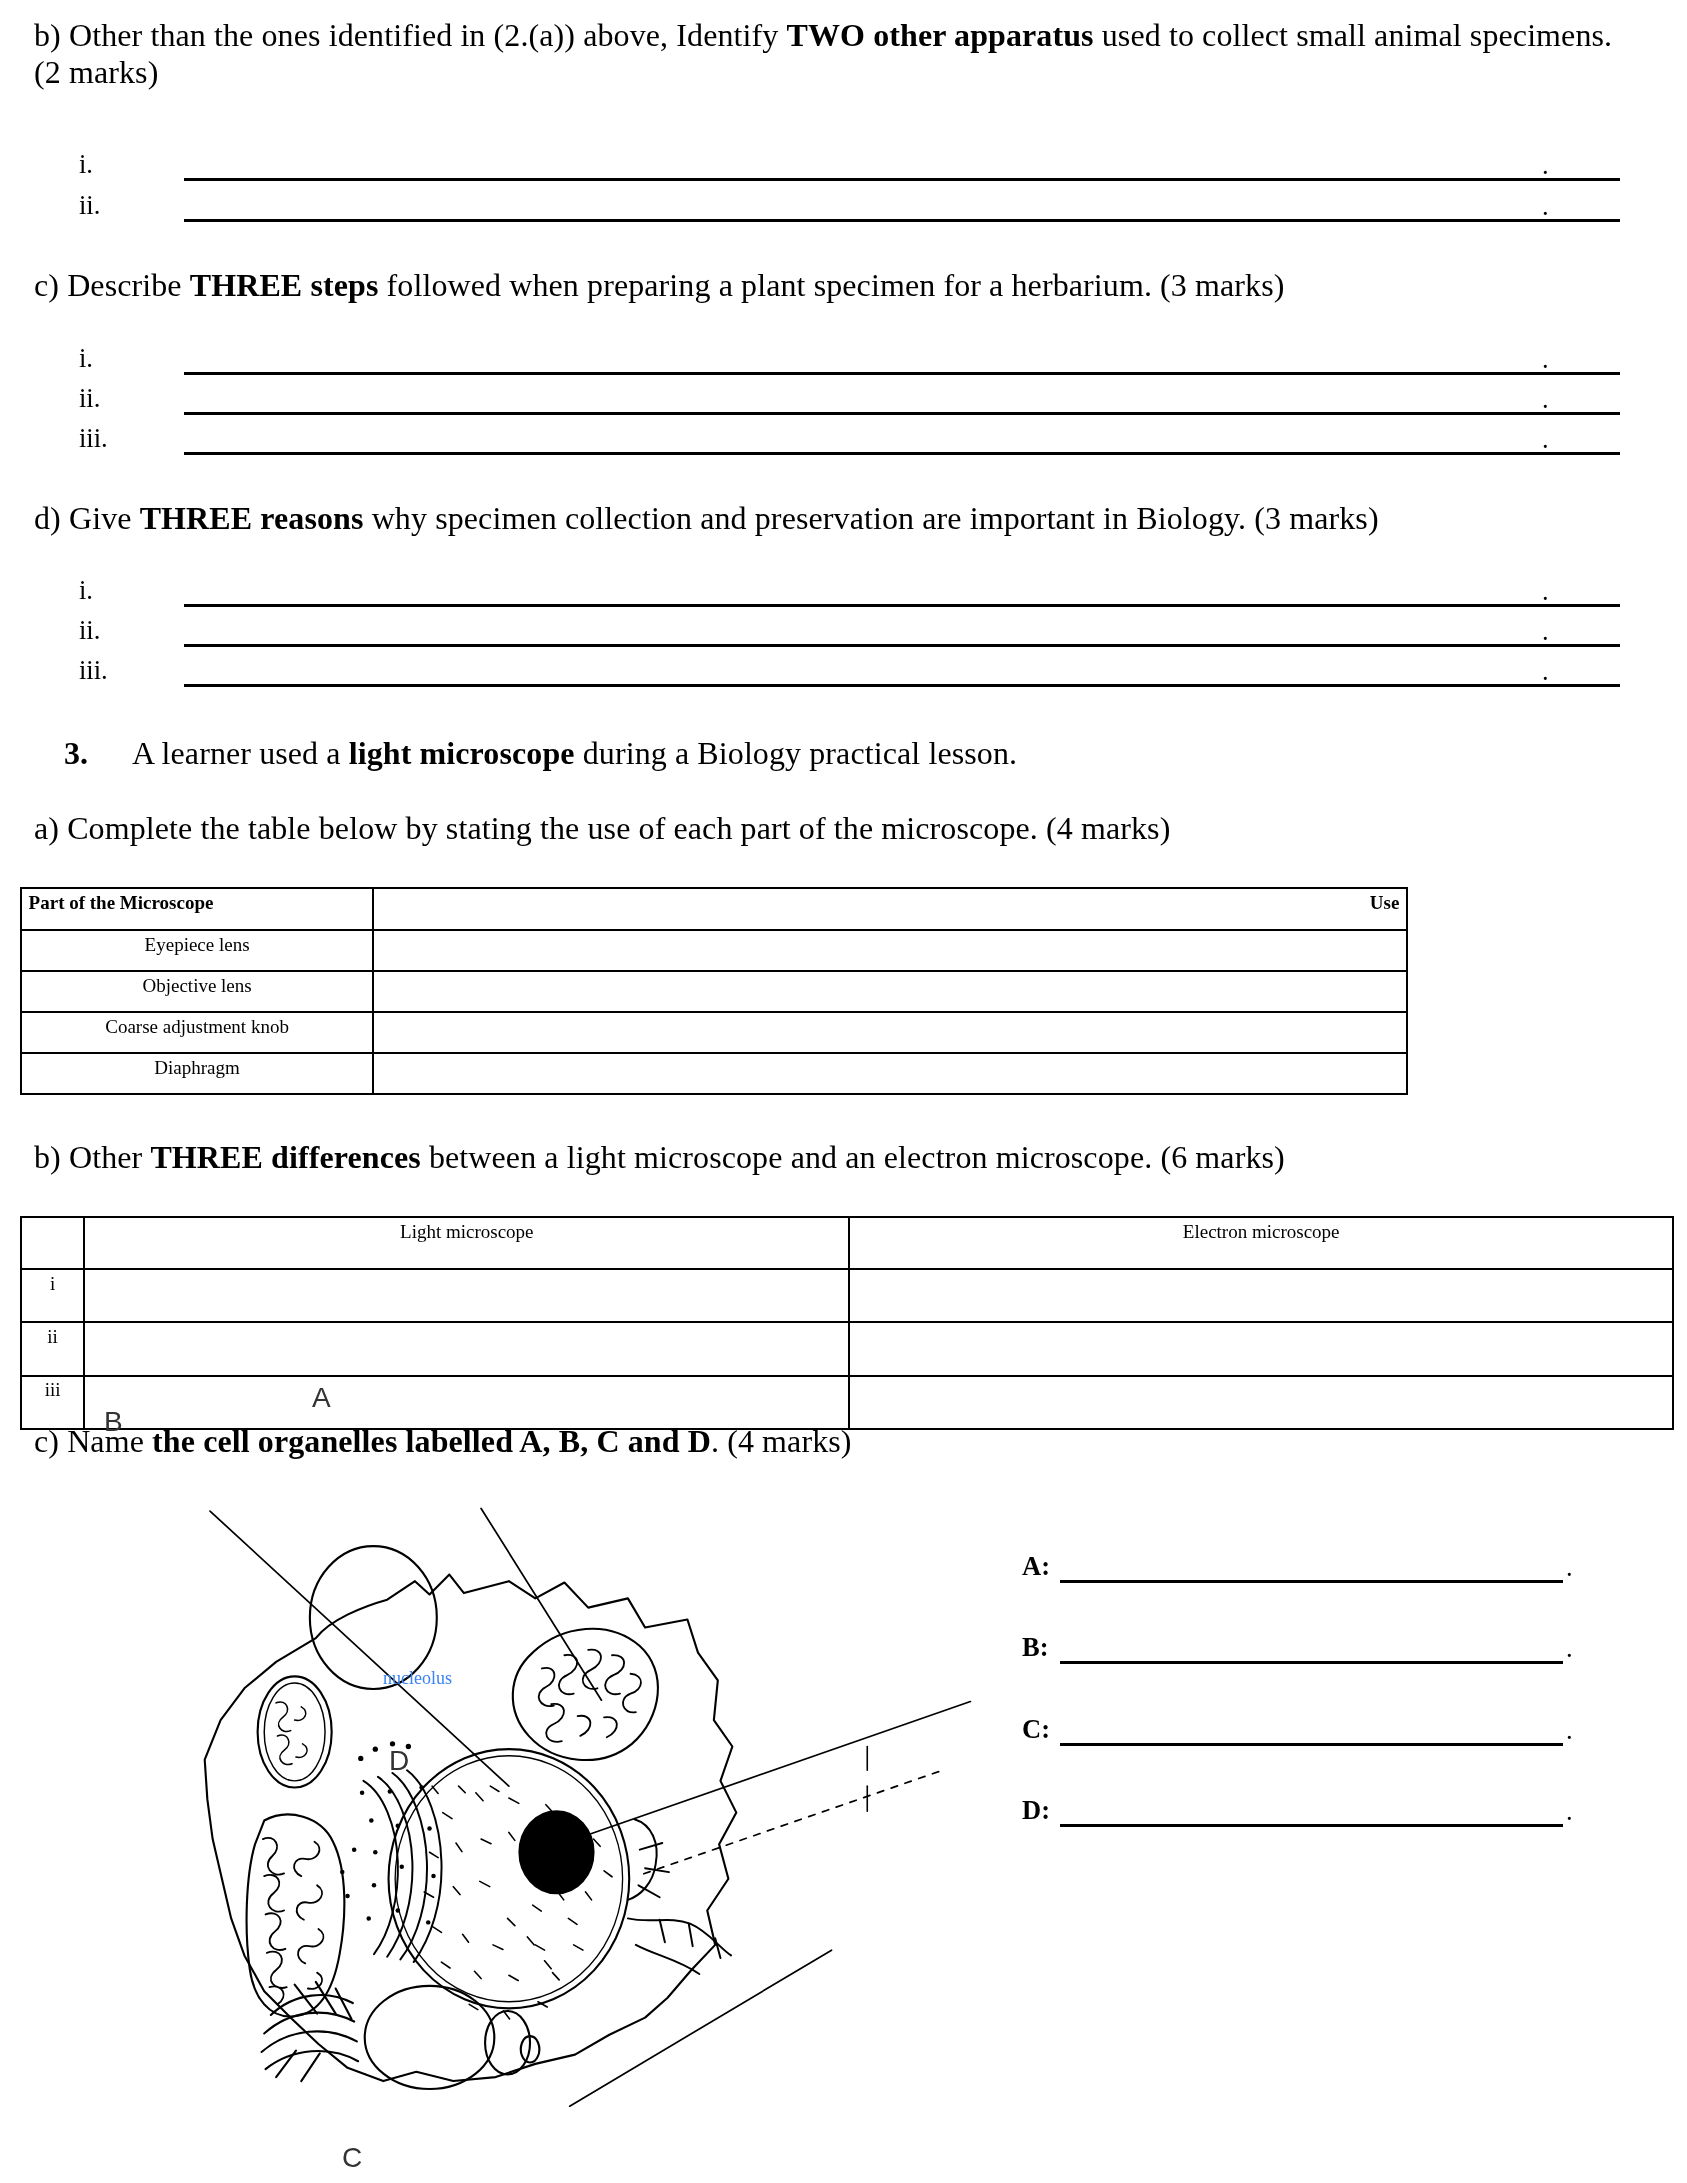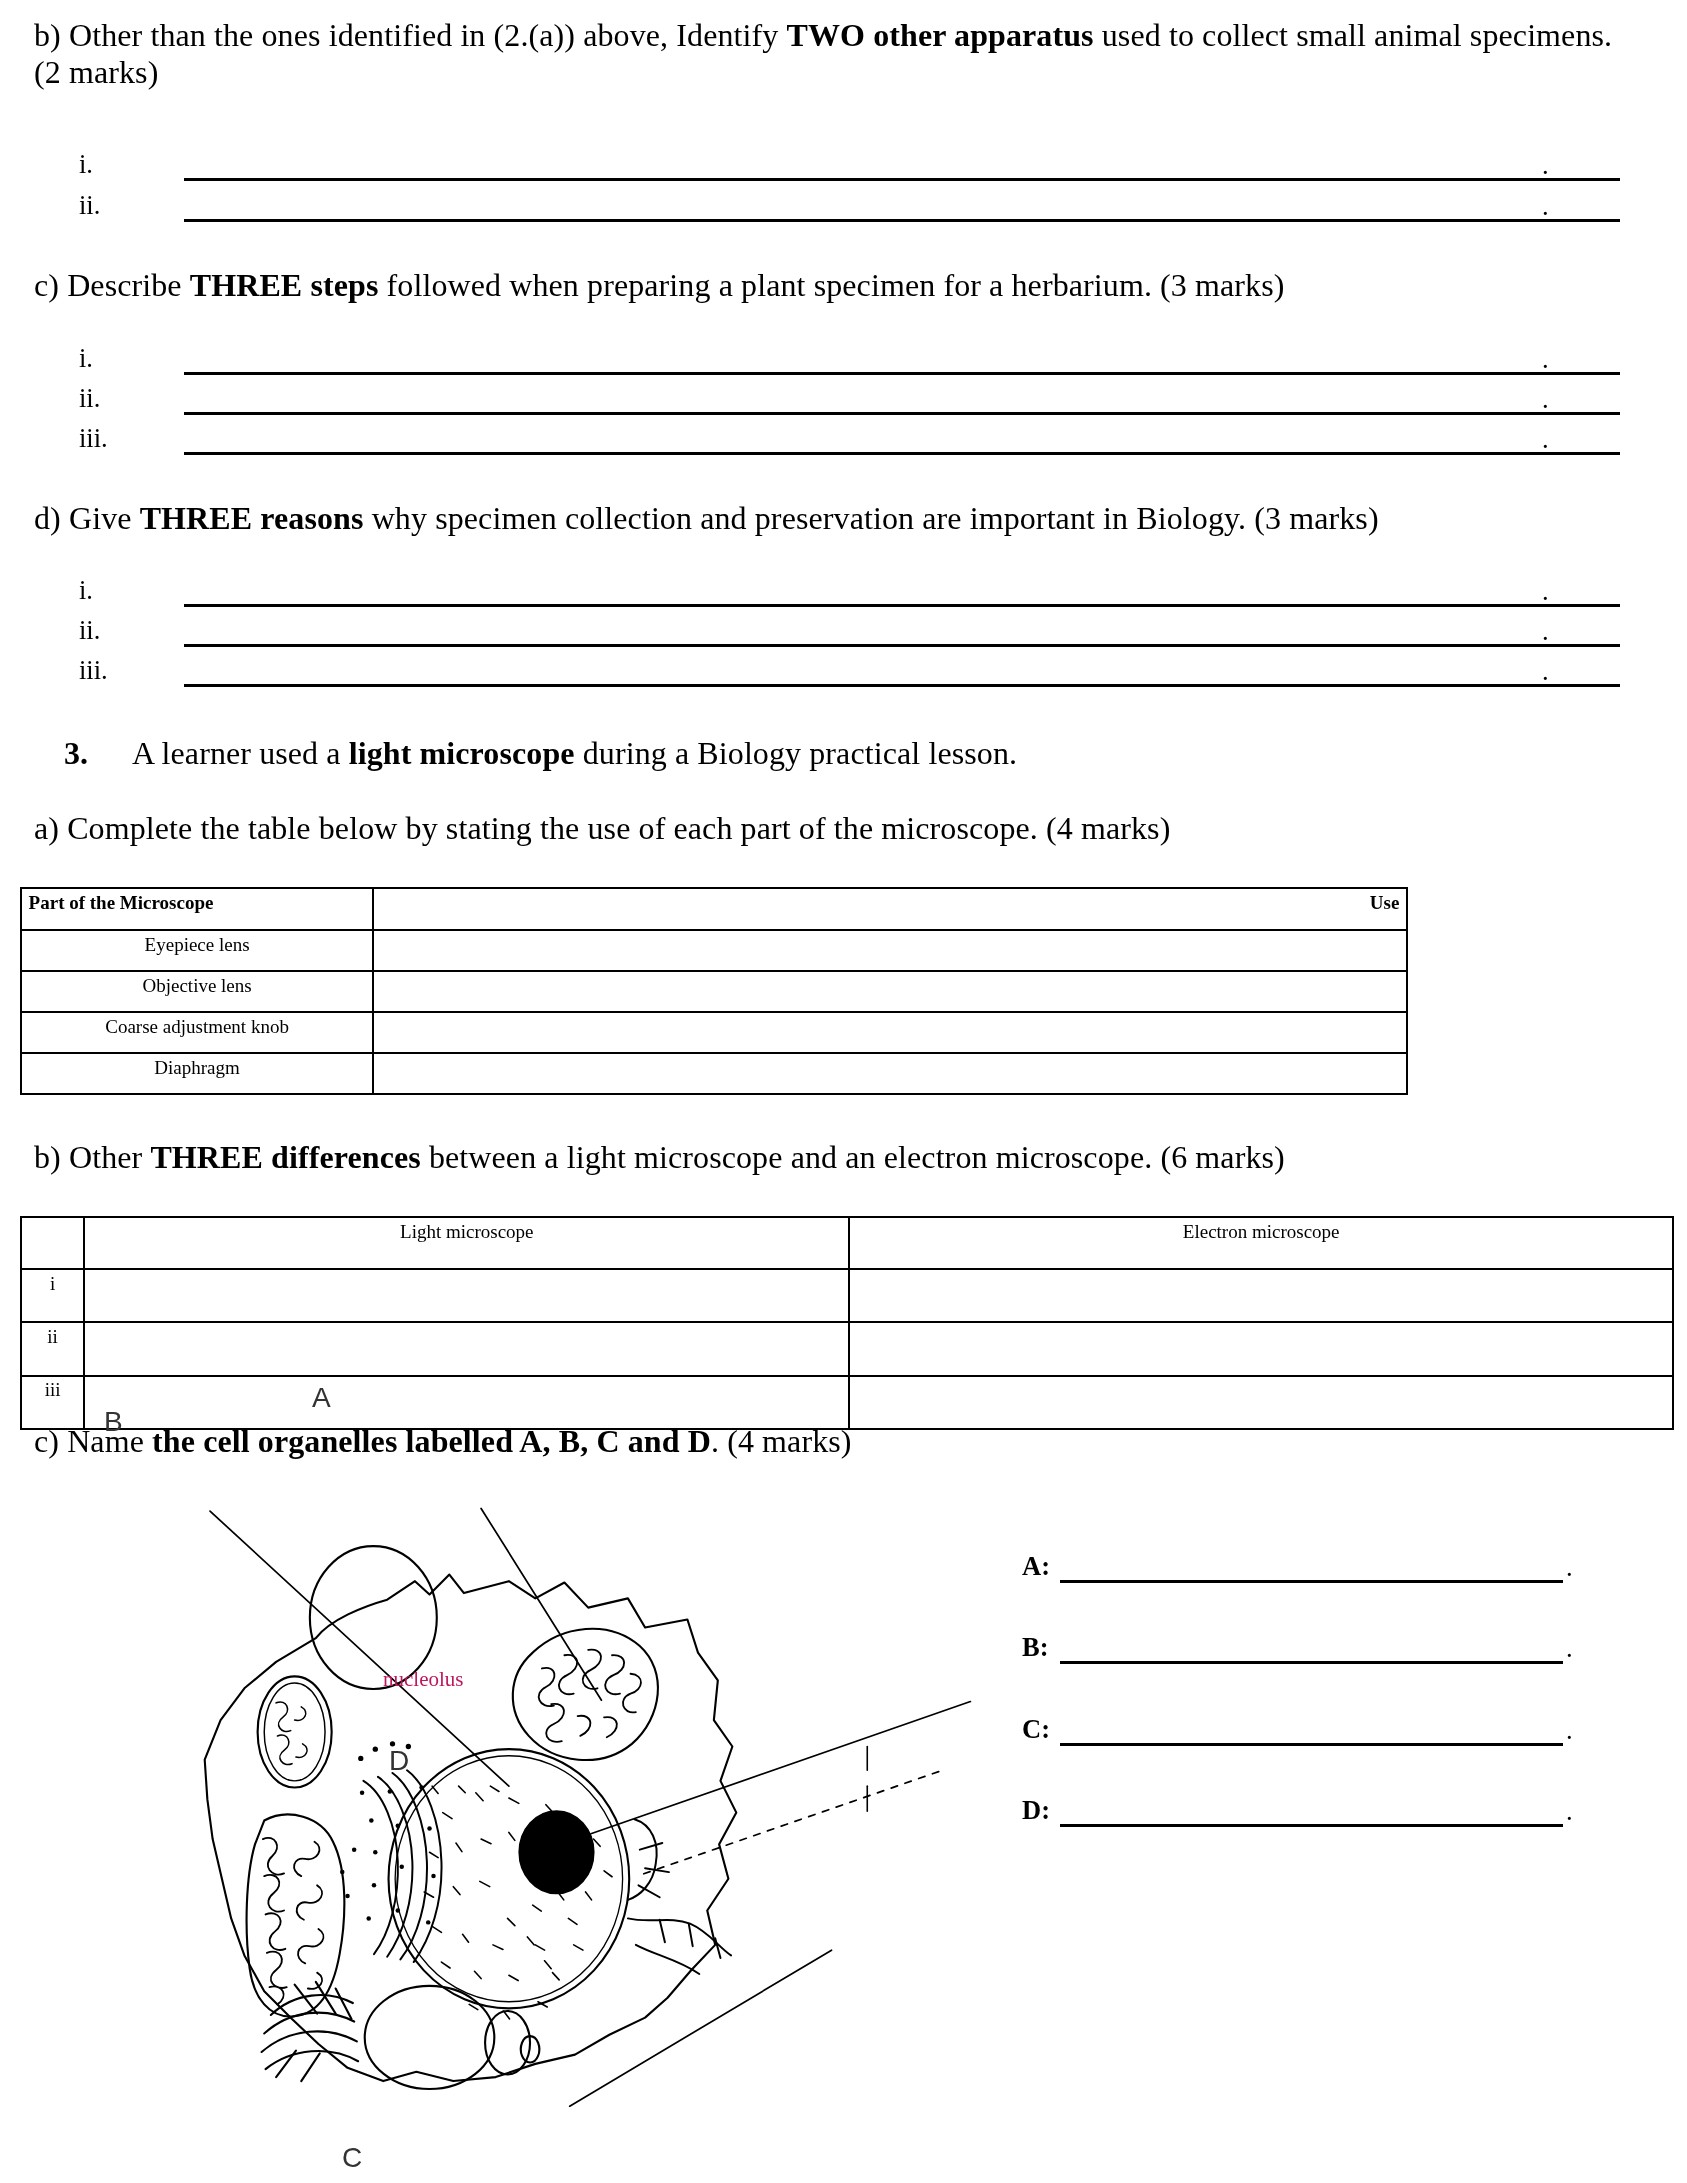--- a/index.html
+++ b/index.html
@@ -97,22 +97,22 @@
   #cell-figure svg { display: block; }
   .diag-label {
     position: absolute;
     font-size: 28px;
     font-family: "Liberation Sans", "DejaVu Sans", sans-serif;
     line-height: 1;
     color: #333;
   }
   .diag-label.serif {
     font-family: "Liberation Serif", "DejaVu Serif", serif;
-    font-size: 21px;
-    color: #be185d;
+    font-size: 18px;
+    color: #3b82f6;
   }
 
   
   .ad-row { position: absolute; height: 40px; }
   .ad-letter {
     position: absolute; left: 0; top: 0;
     font-size: 26.5px; font-weight: bold; line-height: 1;
   }
   .ad-line {
     position: absolute; top: 26.5px; left: 38px;

